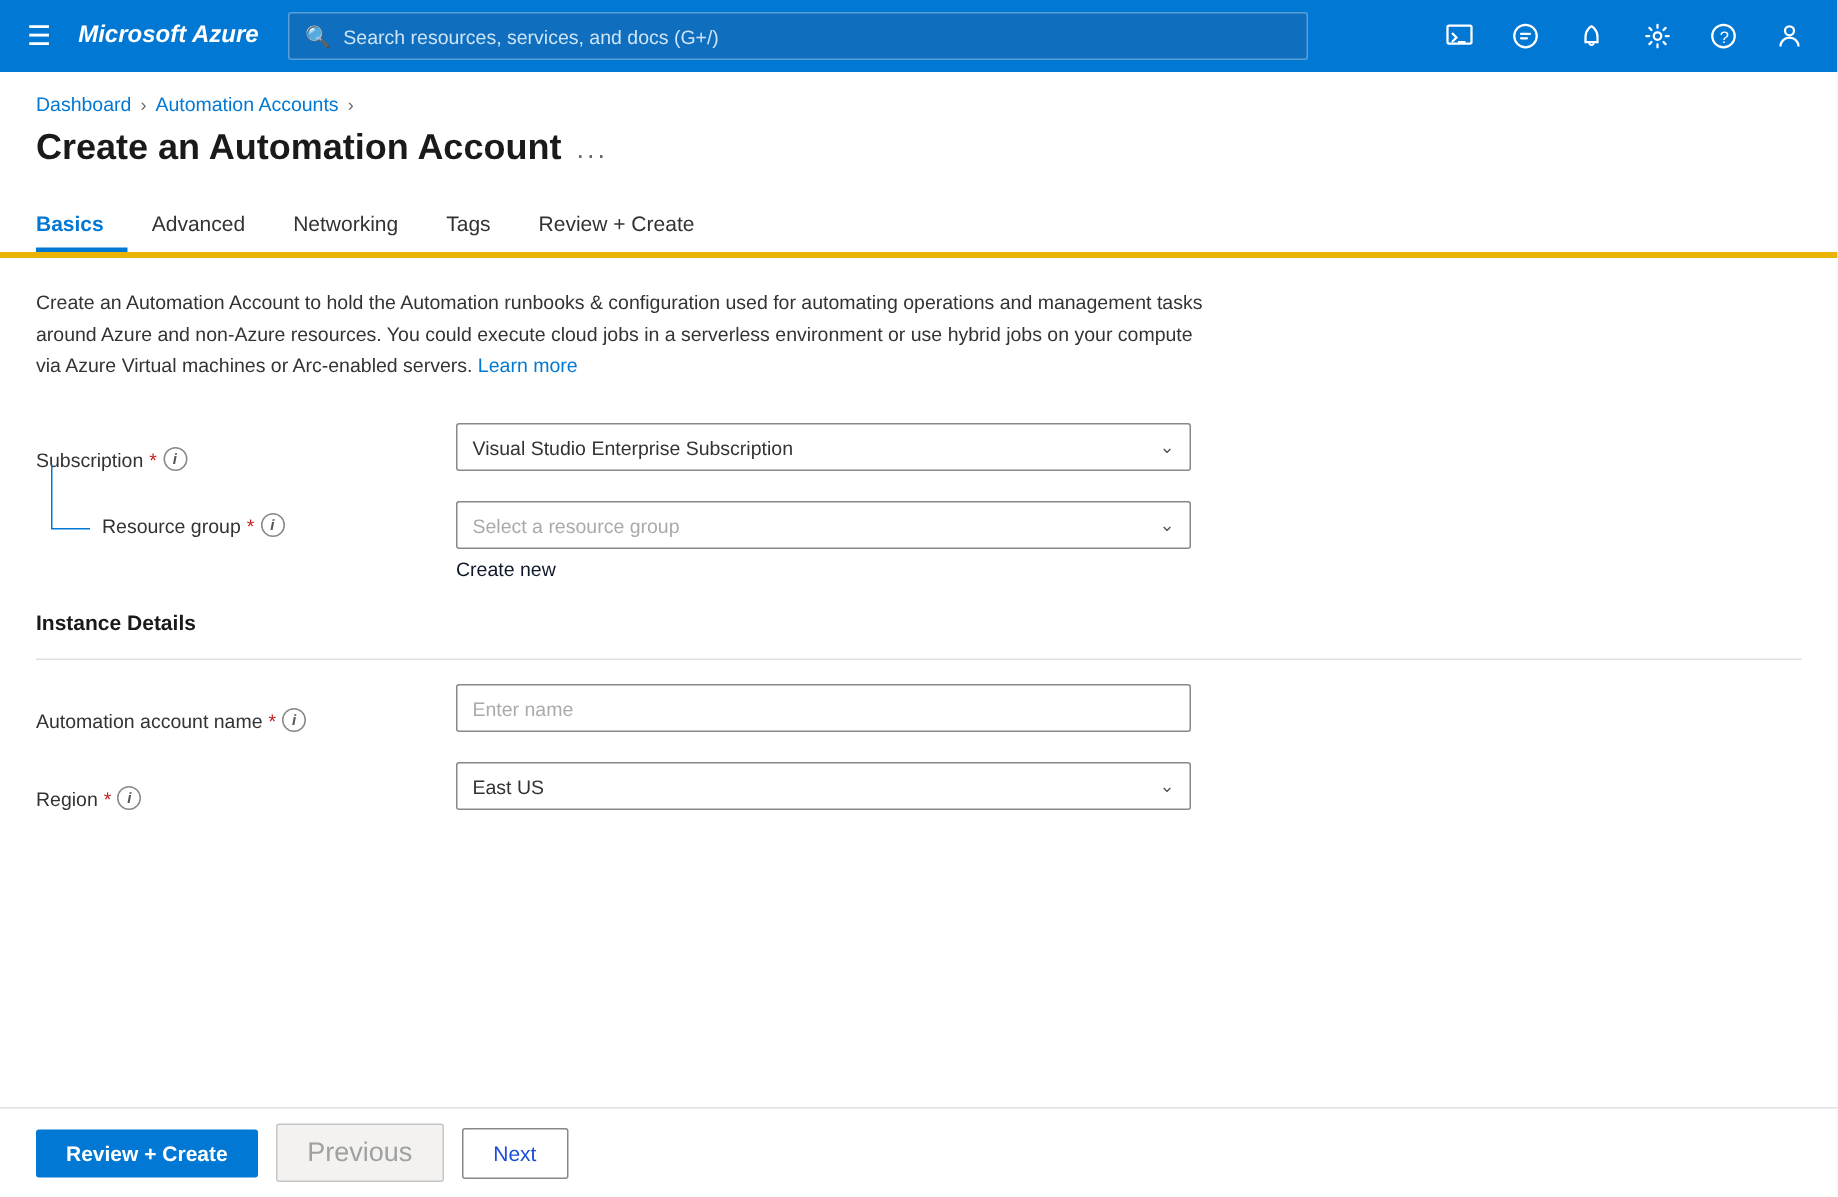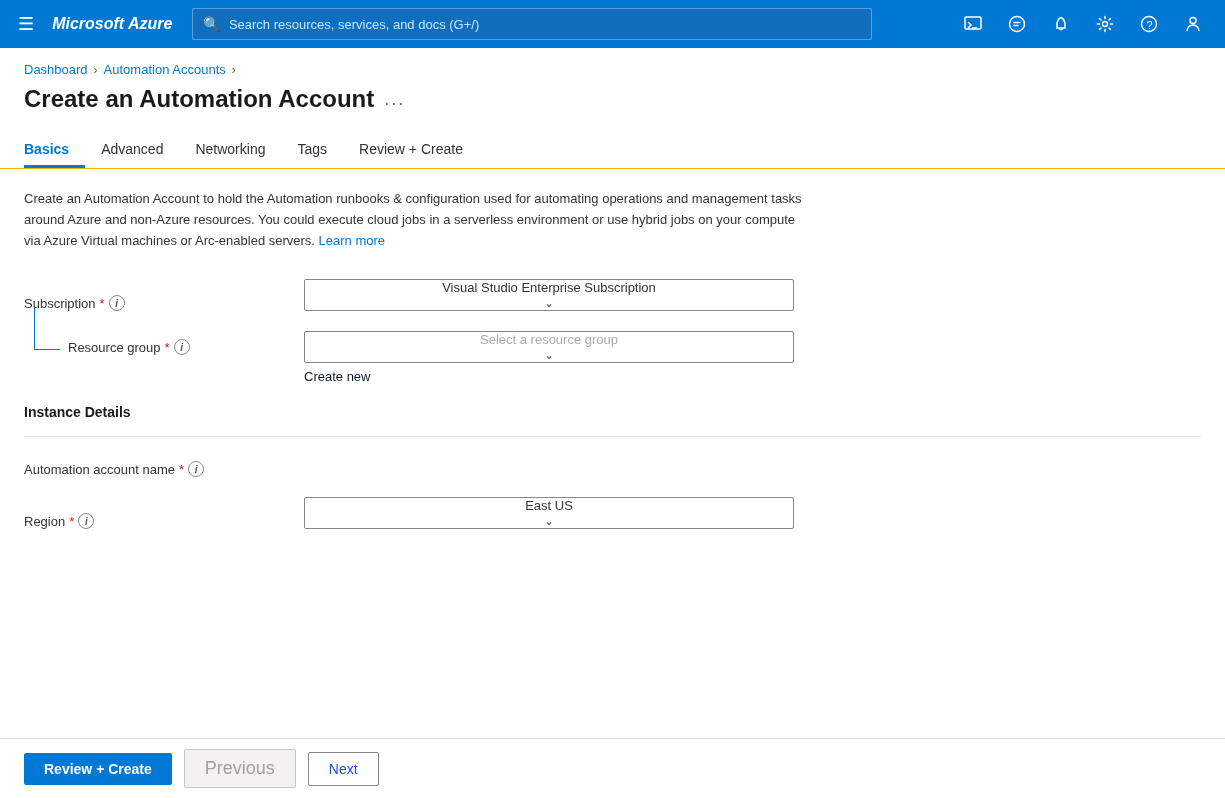--- a/index.html
+++ b/index.html
@@ -83,21 +83,21 @@
       color: #666;
       cursor: pointer;
       letter-spacing: 2px;
     }
 
     
     .tabs {
       display: flex;
       align-items: flex-end;
       padding: 20px 24px 0 24px;
-      border-bottom: 1px solid #eab308;
+      border-bottom: 4px solid #eab308;
       gap: 0;
     }
     .tab {
       padding: 8px 16px;
       font-size: 14px;
       color: #333;
       cursor: pointer;
       border-bottom: 3px solid transparent;
       white-space: nowrap;
     }
@@ -211,21 +211,20 @@
       border: 1px solid #8a8886;
       border-radius: 2px;
       display: flex;
       align-items: center;
       padding: 0 10px;
       background: white;
       cursor: pointer;
       font-size: 13px;
       color: #333;
       justify-content: space-between;
-      flex-direction: column;
     }
     .dropdown-chevron { color: #555; font-size: 12px; }
 
     
     .text-input {
       width: 490px;
       height: 32px;
       border: 1px solid #8a8886;
       border-radius: 2px;
       padding: 0 10px;
@@ -421,20 +420,23 @@
     <hr class="divider">
 
     <div class="form-row">
       <div class="form-label-col">
         <label class="form-label">
           <span>Automation account name</span>
           <span class="required-star">*</span>
           <span class="info-icon">i</span>
         </label>
       </div>
+      <div class="form-control-col">
+        <input type="text" class="text-input" placeholder="Enter name" style="">
+      </div>
     </div>
 
     <div class="form-row">
       <div class="form-label-col">
         <label class="form-label">
           <span>Region</span>
           <span class="required-star">*</span>
           <span class="info-icon">i</span>
         </label>
       </div>

